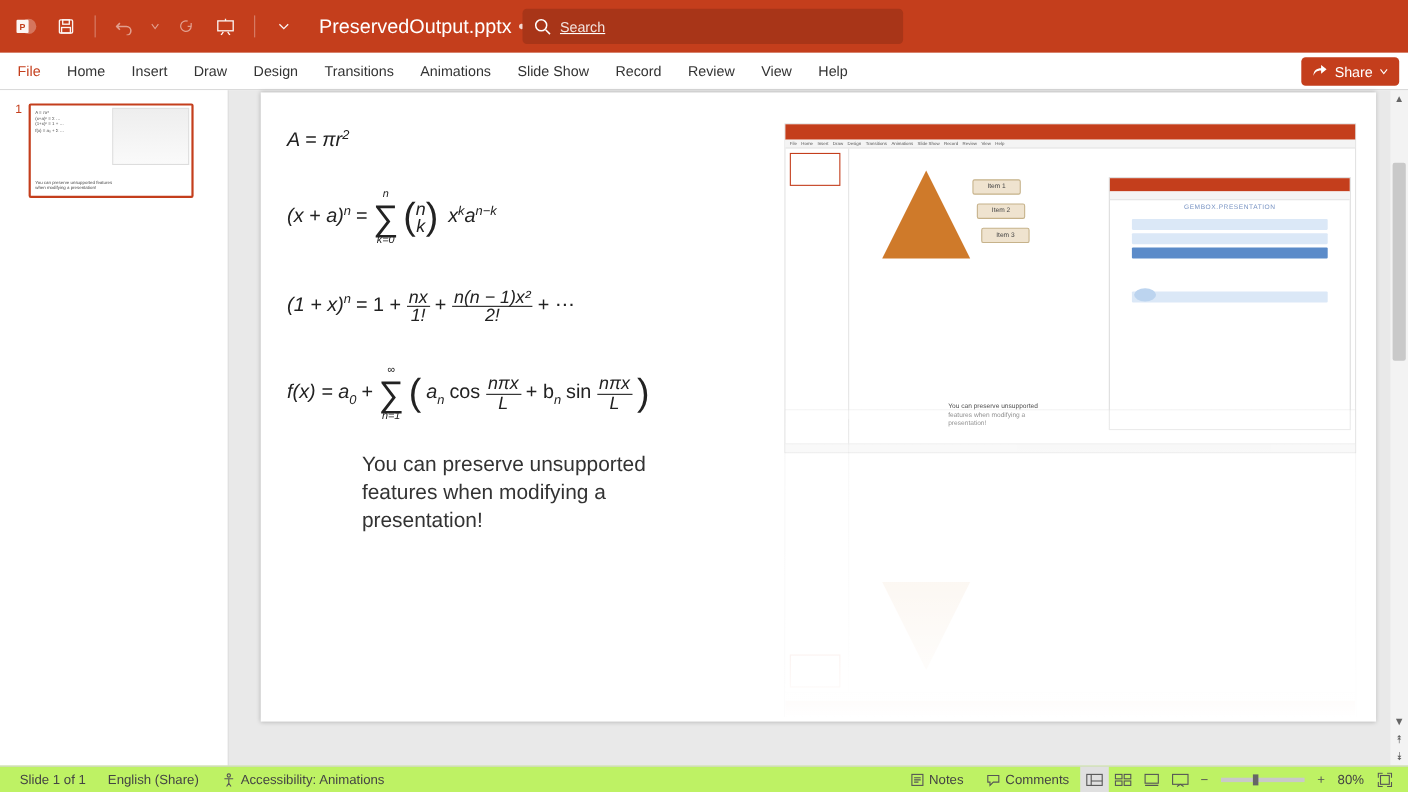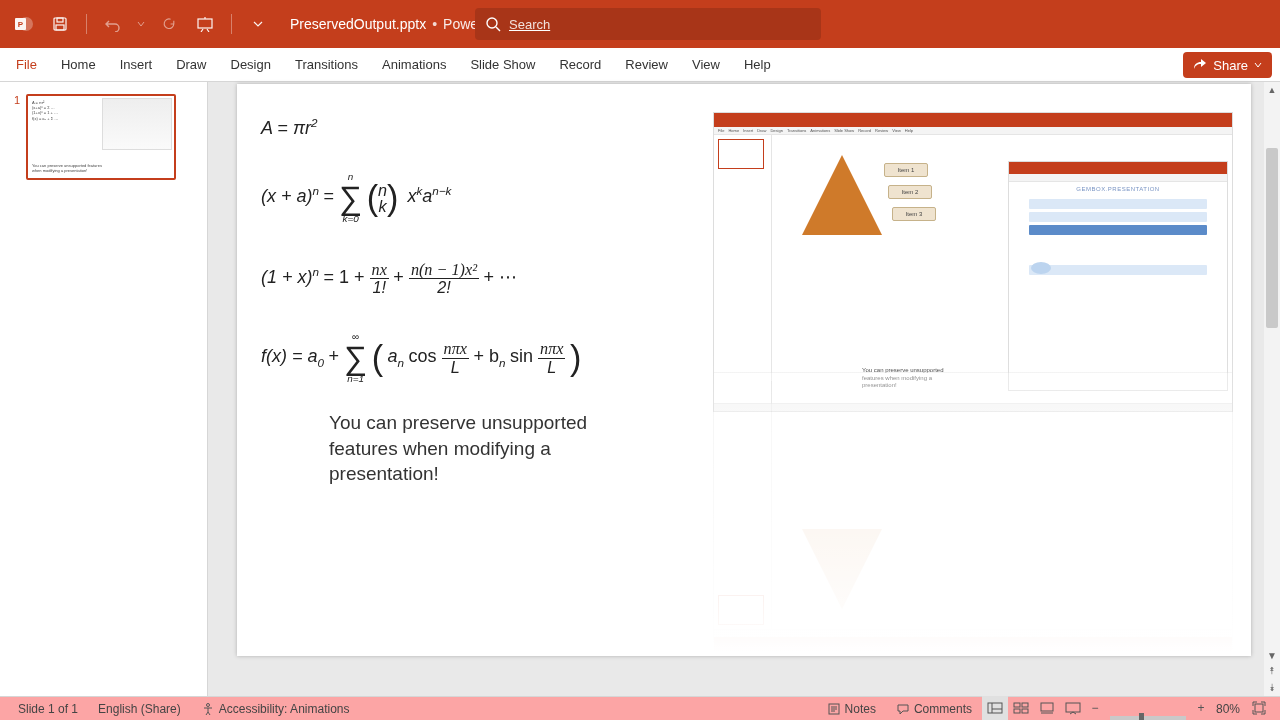--- a/index.html
+++ b/index.html
@@ -3,21 +3,21 @@
 <meta charset="utf-8">
 <style>
 * { margin: 0; padding: 0; box-sizing: border-box; font-family: "Segoe UI", sans-serif; }
 body { width: 1280px; height: 720px; background: #fff; overflow: hidden; font-size: 13px; color: #333; position: relative; }
 
 
 .titlebar { height: 48px; background: #c43e1c; display: flex; align-items: center; color: #fff; position: relative; }
 .titlebar-left { display: flex; align-items: center; gap: 8px; padding-left: 10px; }
 .qat-icon { width: 28px; height: 28px; display: flex; align-items: center; justify-content: center; cursor: pointer; opacity: .95; }
 .qat-sep { width: 1px; height: 20px; background: rgba(255,255,255,.35); margin: 0 4px; }
-.doc-name { margin-left: 18px; font-size: 14px; color: #fff; display: flex; align-items: center; gap: 6px; }
+.doc-name { margin-left: 18px; font-size: 18px; color: #fff; display: flex; align-items: center; gap: 6px; }
 .doc-name .app { opacity: .9; }
 .search-wrap { position: absolute; left: 475px; top: 8px; width: 346px; height: 32px; background: #a83518; border-radius: 4px; display: flex; align-items: center; padding: 0 10px; gap: 8px; text-decoration: underline; }
 .search-wrap input { flex: 1; background: transparent; border: none; outline: none; color: #fff; font-size: 13px; }
 .search-wrap input::placeholder { color: rgba(255,255,255,.85); }
 .titlebar-right { position: absolute; right: 0; top: 0; height: 48px; display: flex; align-items: center; }
 .signin { background: #fff; color: #333; font-size: 12px; padding: 4px 14px; border-radius: 3px; margin-right: 18px; cursor: pointer; }
 .win-btn { width: 46px; height: 48px; display: flex; align-items: center; justify-content: center; cursor: pointer; color: #fff; }
 
 
 .ribbon { height: 34px; background: #fff; border-bottom: 1px solid #d6d6d6; display: flex; align-items: stretch; padding-left: 4px; position: relative; }
@@ -40,21 +40,21 @@
 .vscroll .arrow { height: 16px; display: flex; align-items: center; justify-content: center; font-size: 9px; color: #666; cursor: pointer; }
 .vscroll .track { position: absolute; top: 16px; bottom: 64px; left: 0; right: 0; }
 .vscroll .thumb-bar { position: absolute; left: 2px; right: 2px; top: 50px; height: 180px; background: #c9c9c9; border-radius: 2px; }
 .vscroll .nav-icons { position: absolute; bottom: 0; left: 0; right: 0; height: 48px; display: flex; flex-direction: column; align-items: center; justify-content: space-around; font-size: 10px; color: #666; }
 
 
 .eq { position: absolute; font-family: "Cambria Math","Times New Roman",serif; font-size: 18px; font-style: italic; color: #222; white-space: nowrap; }
 .eq sup { font-size: .65em; }
 .eq sub { font-size: .65em; }
 .frac { display: inline-flex; flex-direction: column; align-items: center; vertical-align: middle; font-size: .9em; line-height: 1; }
-.frac .num { border-bottom: 1px solid #222; padding: 0 2px; font-family: Liberation Serif, serif; }
+.frac .num { border-bottom: 1px solid #222; padding: 0 2px; }
 .frac .den { padding: 0 2px; }
 .bigop { display: inline-flex; flex-direction: column; align-items: center; vertical-align: middle; line-height: 1; }
 .bigop .lim { font-size: .55em; font-style: italic; }
 .bigop .sym { font-size: 1.8em; font-style: normal; }
 .binom { display: inline-flex; flex-direction: column; align-items: center; vertical-align: middle; line-height: 1; font-size: .9em; }
 .paren-l,.paren-r { font-size: 1.9em; font-style: normal; vertical-align: middle; }
 
 .body-text { position: absolute; font-family: "Segoe UI",sans-serif; font-size: 19px; color: #333; line-height: 1.35; width: 280px; }
 
 .embed-img { position: absolute; right: 18px; top: 28px; width: 520px; height: 540px; background: linear-gradient(#fff 58%, rgba(255,255,255,0)); overflow: hidden; }
@@ -73,21 +73,21 @@
 .inner-right .hdr2 { height:12px; background:#c43e1c;}
 .inner-right .rb2 { height:8px; background:#f4f4f4; border-bottom:1px solid #e5e5e5;}
 .inner-right .ttl { text-align:center; font-size:6px; color:#7a95c4; padding:4px; letter-spacing:.5px;}
 .inner-right .blk { height:10px; background:#dbe8f7; margin:3px 20px; border-radius:1px;}
 .inner-right .oval { width:20px; height:12px; background:#bcd4ef; border-radius:50%; position:absolute; left:22px; top:100px;}
 
 .mirror { position:absolute; top:310px; left:0; right:0; height:230px; transform: scaleY(-1); opacity:.35; filter: blur(.5px);}
 .mirror .inner-pp { height:280px;}
 
 
-.status { position: absolute; left: 0; right: 0; bottom: 0; height: 24px; background: #fca5a5; border-top: 1px solid #d6d6d6; display: flex; align-items: flex-end; font-size: 12px; color: #444; padding: 0 8px; }
+.status { position: absolute; left: 0; right: 0; bottom: 0; height: 24px; background: #bef264; border-top: 1px solid #d6d6d6; display: flex; align-items: center; font-size: 12px; color: #444; padding: 0 8px; }
 .status .seg { display: flex; align-items: center; gap: 4px; padding: 0 10px; height: 100%; cursor: default; }
 .status .spacer { flex: 1; }
 .status .vbtn { width: 26px; height: 24px; display: flex; align-items: center; justify-content: center; cursor: pointer; color: #555; }
 .status .vbtn.active { background: #e0e0e0; }
 .zoom-slider { width: 76px; height: 4px; background: #c9c9c9; position: relative; margin: 0 6px; }
 .zoom-slider .knob { position: absolute; top: -3px; left: 38%; width: 5px; height: 10px; background: #666; }
 
 svg { display: block; }
 </style>
 </head>

